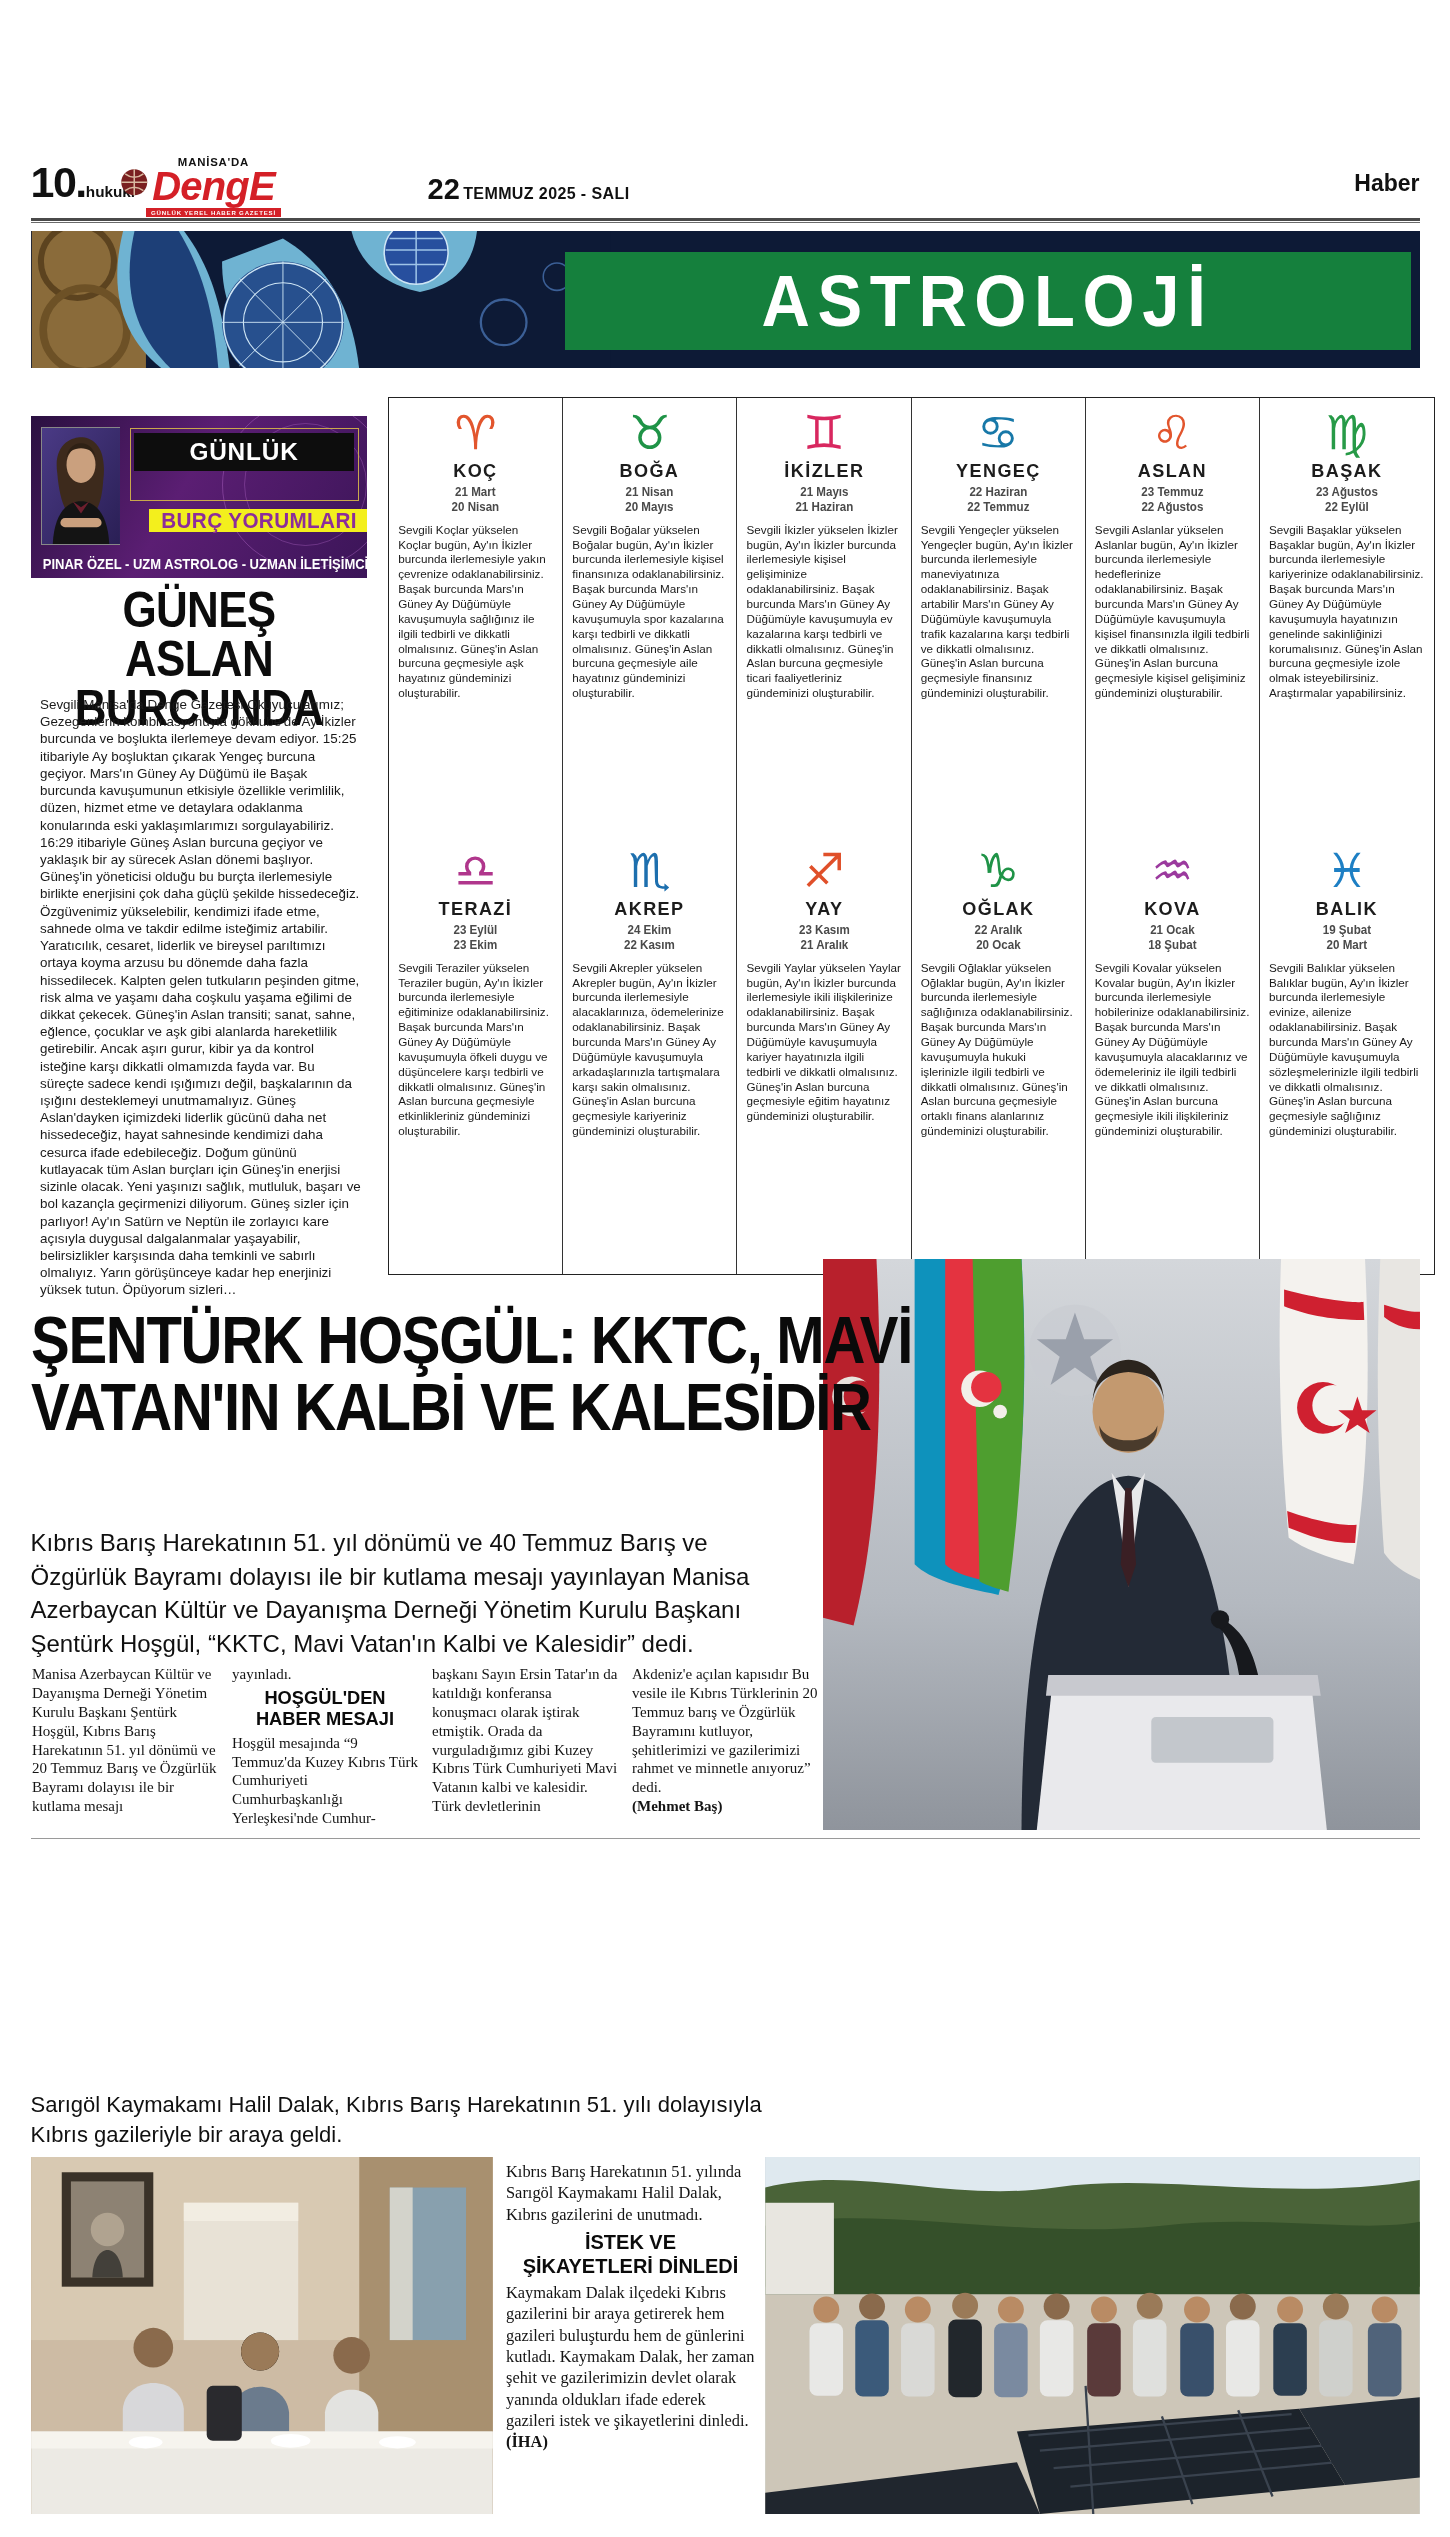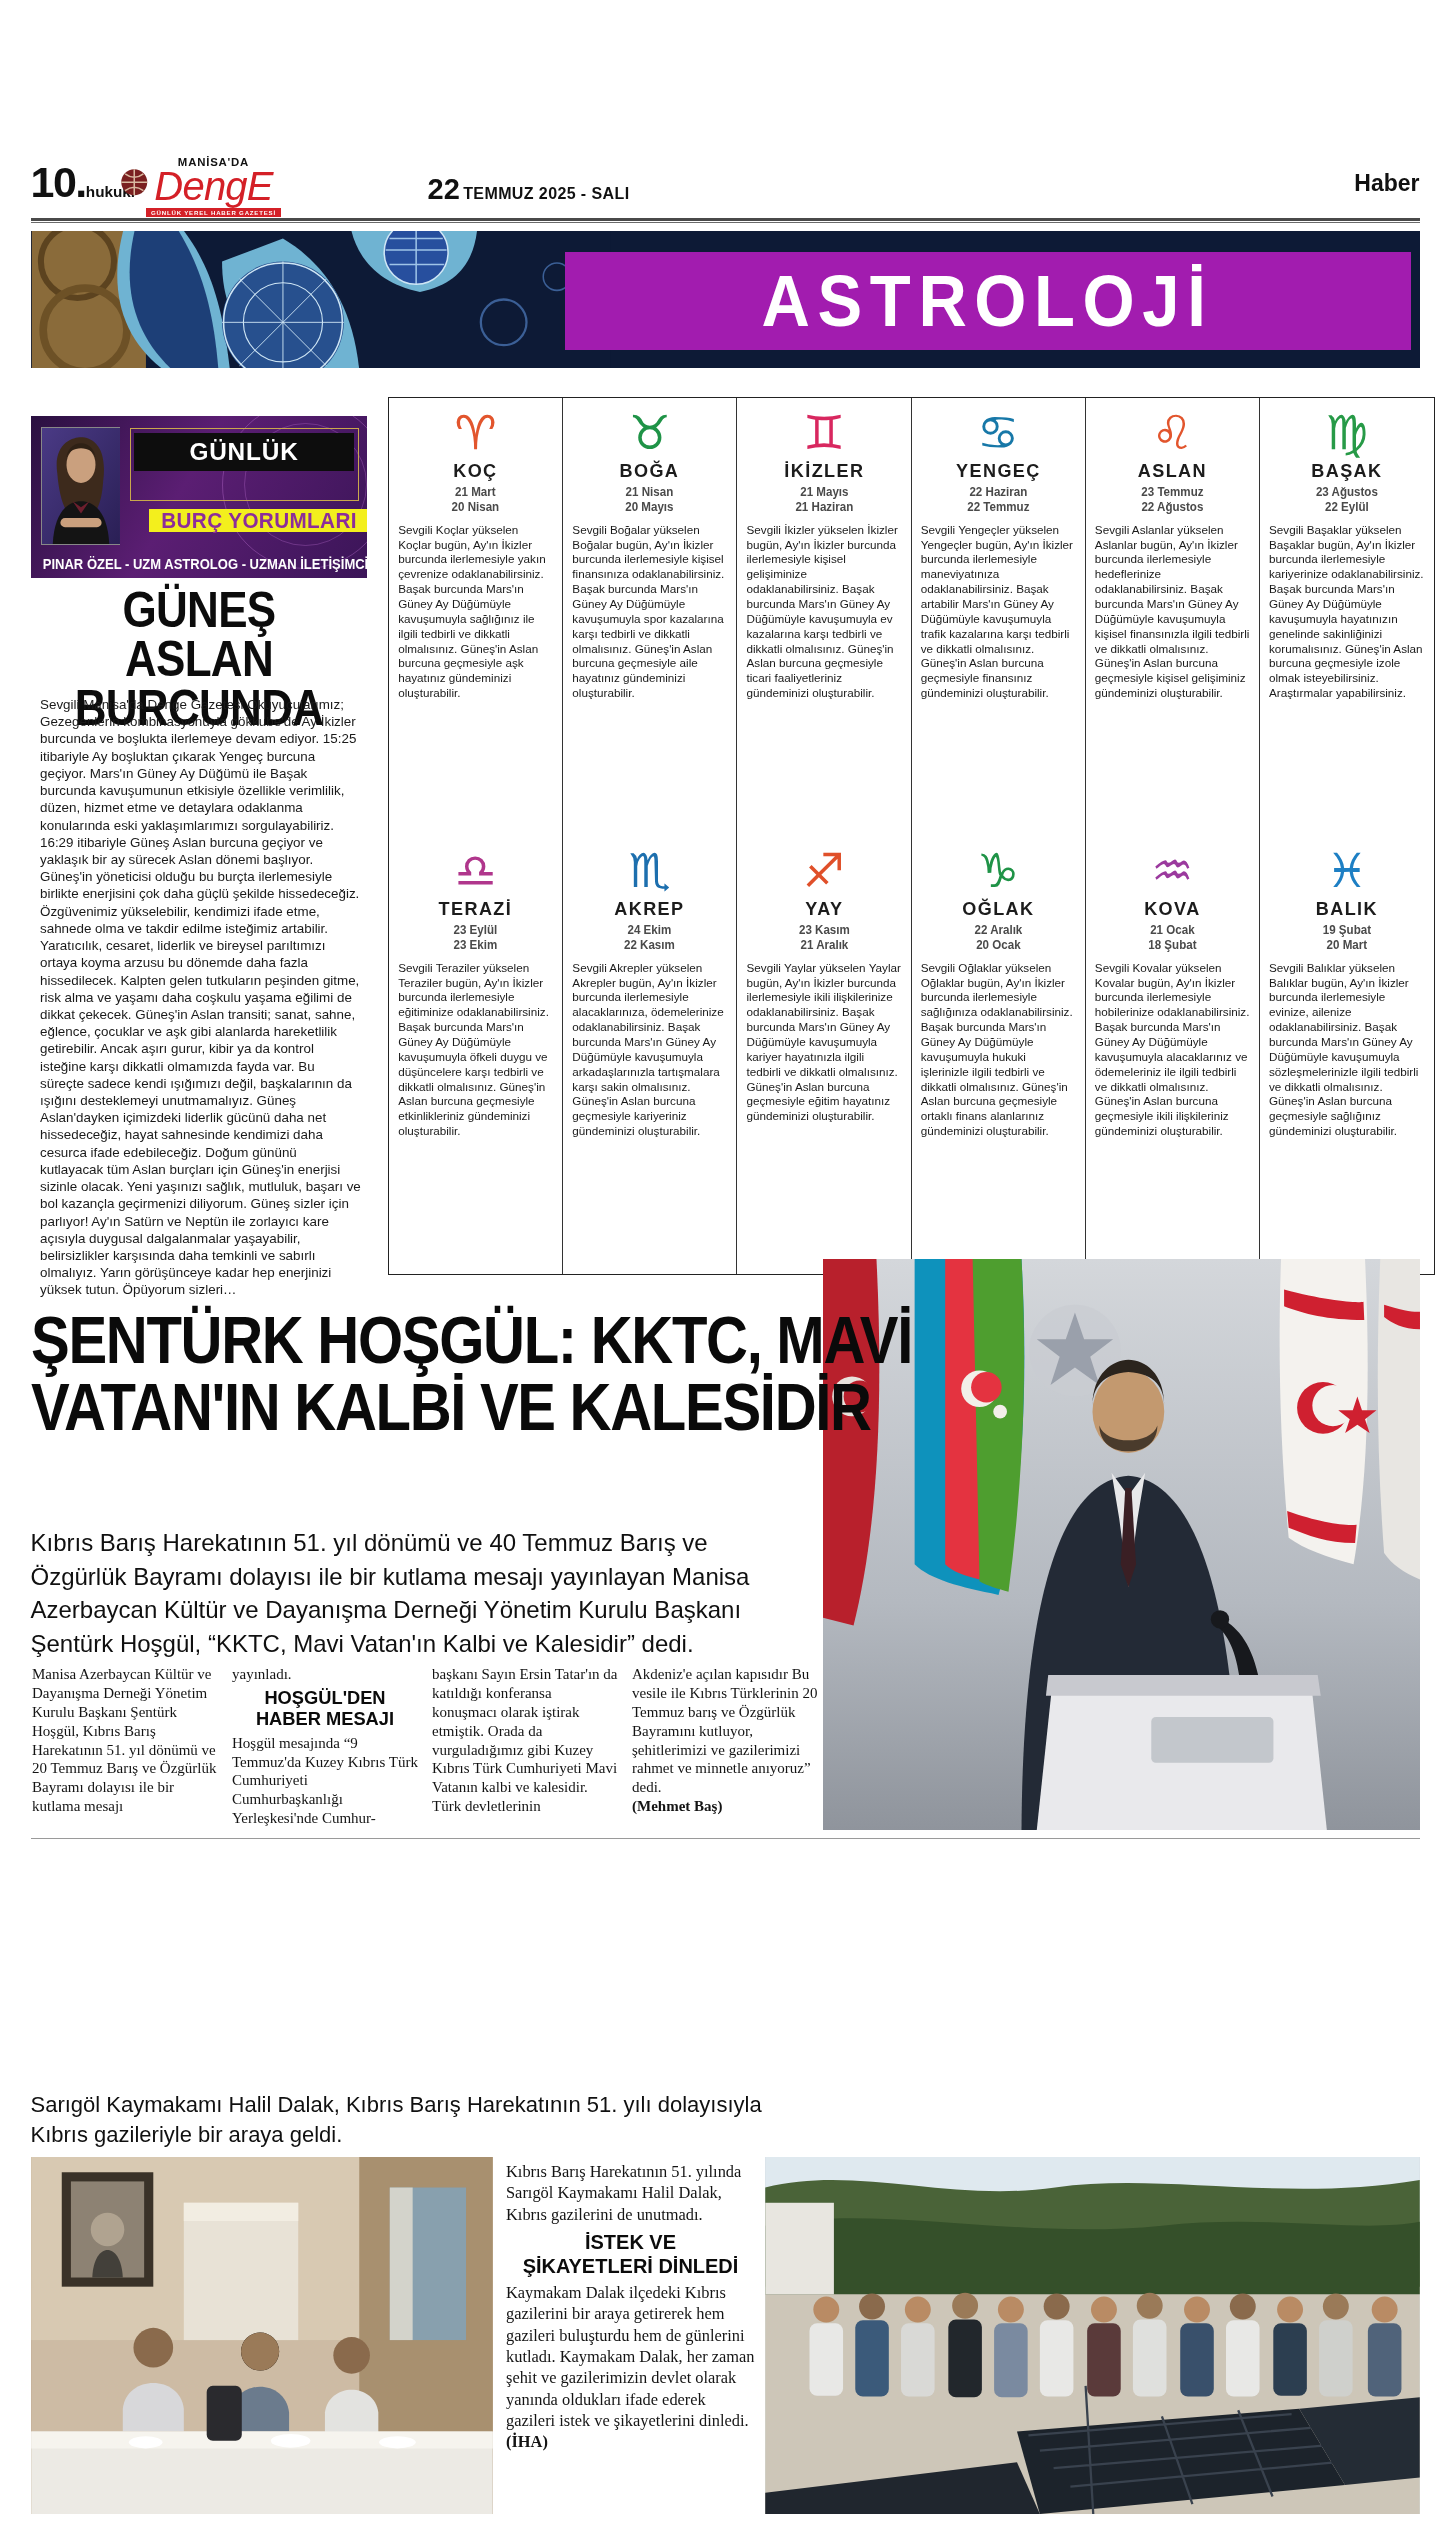--- a/index.html
+++ b/index.html
@@ -6,33 +6,33 @@
   body { background:#e8e8e8; font-family:"Liberation Sans", sans-serif; }
   .page { position:relative; width:1450px; height:2538px; background:#ffffff; margin:0 auto; overflow:hidden; }
 
   
   .masthead { position:absolute; left:30.5px; top:156px; width:1389px; height:60px; }
   .pagenum { position:absolute; left:0; top:1.5px; font-weight:bold; color:#111; }
   .pagenum .big { font-size:43px; letter-spacing:-1.5px; }
   .pagenum .small { font-size:15.3px; font-weight:bold; }
   .logo { position:absolute; left:99px; top:0; width:168px; text-align:center; }
   .logo-top { font-size:11.4px; font-weight:bold; color:#111; letter-spacing:0.8px; }
-  .logo-main { font-size:40px; font-weight:normal; color:#d42027; letter-spacing:-0.8px; line-height:0.9; font-style:italic; }
+  .logo-main { font-size:40px; font-weight:bold; color:#d42027; letter-spacing:-0.8px; line-height:0.9; font-style:italic; }
   .logo-sub { font-size:6.1px; font-weight:bold; color:#fff; background:#d42027; display:inline-block; padding:0.8px 4.6px; letter-spacing:0.8px; }
   .logo-globe { position:absolute; left:-10.7px; top:10.7px; }
   .dateline { position:absolute; left:397px; top:17px; color:#111; font-weight:bold; }
   .dateline .d-big { font-size:29px; }
   .dateline .d-rest { font-size:16px; letter-spacing:0.4px; }
   .section-label { position:absolute; right:0; top:13.7px; font-size:23px; font-weight:bold; color:#111; }
   .head-rule { position:absolute; left:30.5px; top:218px; width:1389px; height:5.3px; border-top:3.1px solid #4a4a4a; border-bottom:1.5px solid #6a6a6a; }
 
   
   .banner { position:absolute; left:30.5px; top:231px; width:1389px; height:137px; background:#0d1a36; overflow:hidden; }
   .banner svg { position:absolute; left:0; top:0; }
-  .astro-red { position:absolute; left:534px; top:20.6px; width:846px; height:98px; background:#a21caf; display:flex; align-items:center; justify-content:center; }
+  .astro-red { position:absolute; left:534px; top:20.6px; width:846px; height:98px; background:#15803d; display:flex; align-items:center; justify-content:center; }
   .astro-red span { color:#ffffff; font-size:67px; font-weight:bold; letter-spacing:7.6px; transform:scaleY(1.08); }
 
   
   .promo-box { position:absolute; left:30.5px; top:416px; width:336px; height:162px; background:linear-gradient(120deg,#2a1040 0%,#5b1e73 45%,#3b1558 100%); overflow:hidden; }
   .promo-wheel { position:absolute; right:-23px; top:-15.3px; width:168px; height:168px; border:1.5px solid rgba(200,120,220,0.35); border-radius:50%; }
   .promo-wheel::after { content:""; position:absolute; inset:21.4px; border:0.8px solid rgba(200,120,220,0.3); border-radius:50%; }
   .promo-photo { position:absolute; left:10.7px; top:10.7px; width:79px; height:118px; border:0.8px solid #888; }
   .gold-frame { position:absolute; left:99px; top:12.2px; width:229px; height:73px; border:1.5px solid #c9a84c; padding:3.8px; }
   .gunluk-box { background:#0d0d0d; height:38px; display:flex; align-items:center; justify-content:center; }
   .gunluk-box span { color:#fff; font-weight:bold; font-size:24.4px; letter-spacing:0.8px; }

